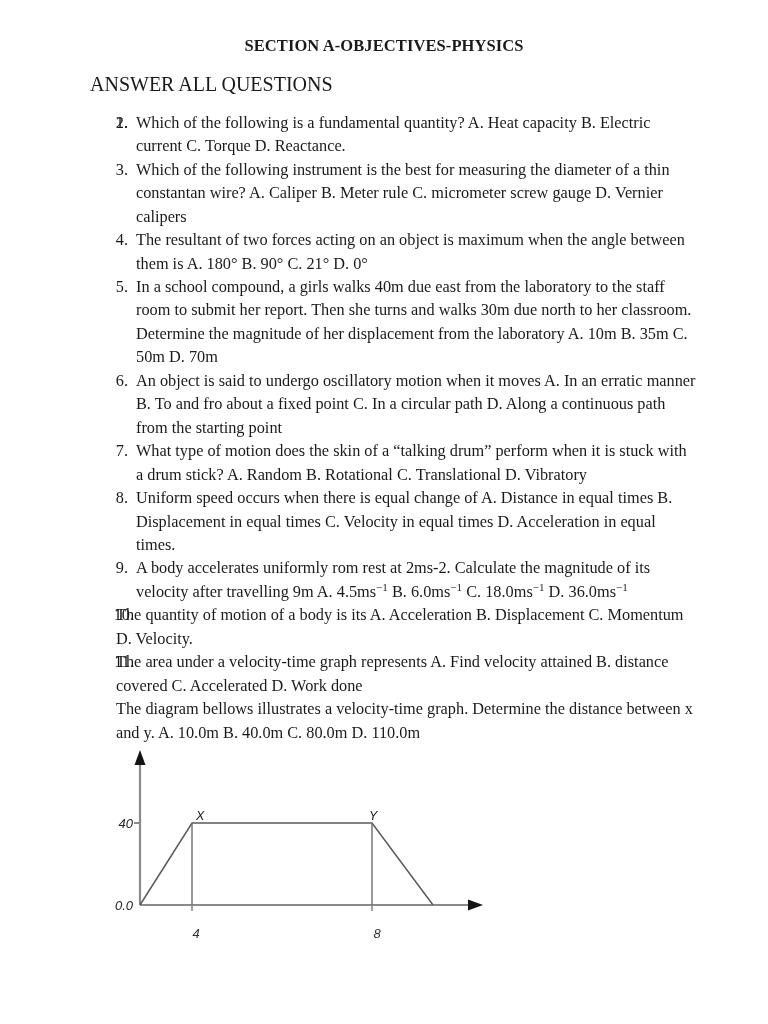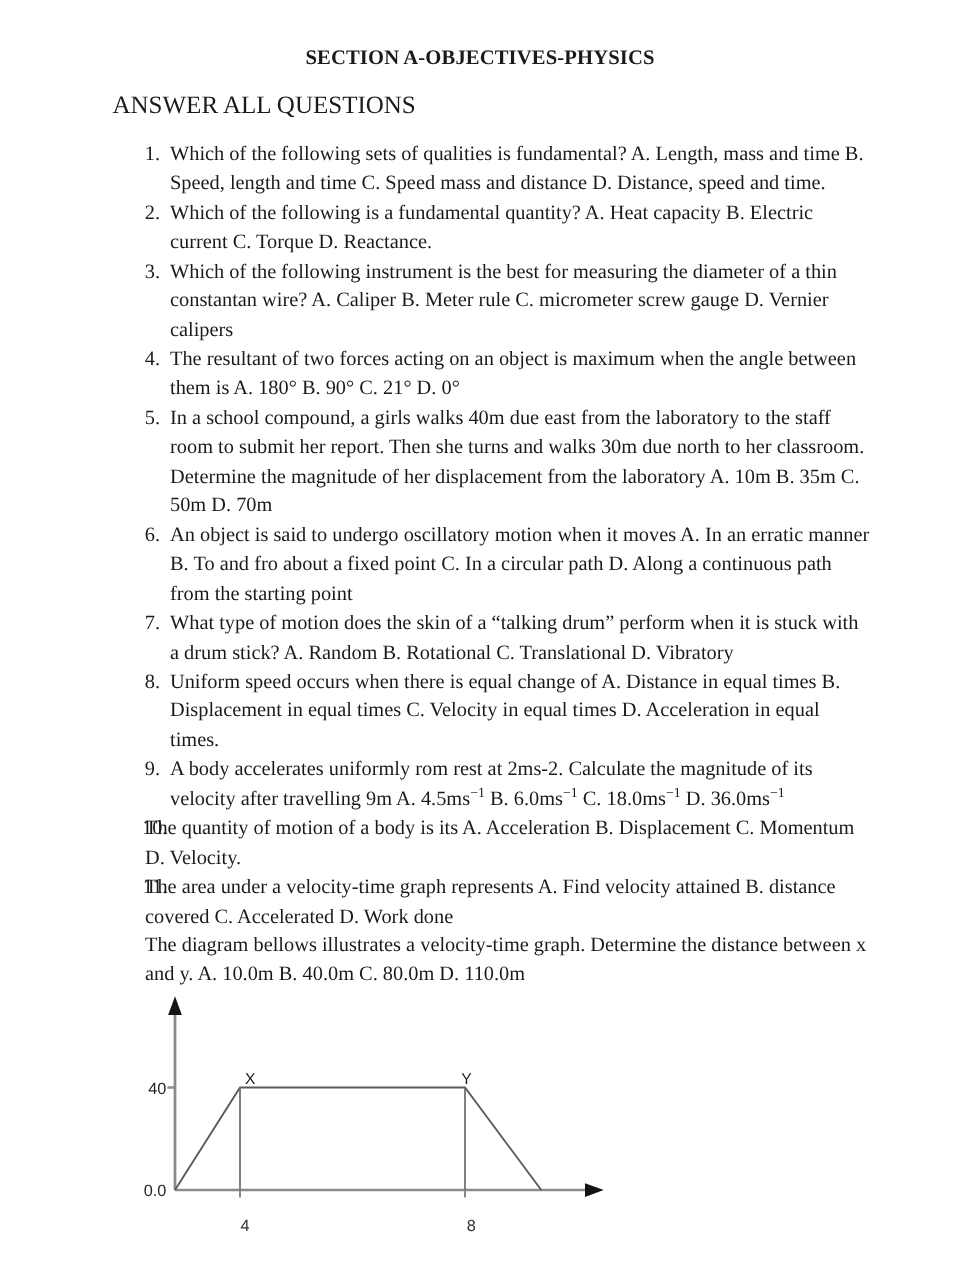--- a/index.html
+++ b/index.html
@@ -71,20 +71,21 @@
   sup {
     font-size: 0.68em;
     vertical-align: super;
     line-height: 0;
   }
   .graph-wrap {
     position: relative;
     width: 612px;
     height: 230px;
     margin-top: 4px;
+    font-style: italic;
   }
   .graph-svg {
     position: absolute;
     left: 0;
     top: 0;
   }
   .axis-label {
     font-family: "Liberation Sans", "DejaVu Sans", sans-serif;
     font-size: 13px;
     fill: #262626;
@@ -105,21 +106,20 @@
 
 <div class="page">
 
   <h1 class="doc-title">SECTION A-OBJECTIVES-PHYSICS</h1>
 
   <p class="instruction">ANSWER ALL QUESTIONS</p>
 
   <ol class="questions">
     <li>
       <span class="qnum">1.</span>
-      <span>Which of the following sets of qualities is fundamental? A. Length, mass and time B. Speed, length and time C. Speed mass and distance D. Distance, speed and time.</span>
     </li>
     <li>
       <span class="qnum">2.</span>
       <span>Which of the following is a fundamental quantity? A. Heat capacity B. Electric current C. Torque D. Reactance.</span>
     </li>
     <li>
       <span class="qnum">3.</span>
       <span>Which of the following instrument is the best for measuring the diameter of a thin constantan wire? A. Caliper B. Meter rule C. micrometer screw gauge D. Vernier calipers</span>
     </li>
     <li>

